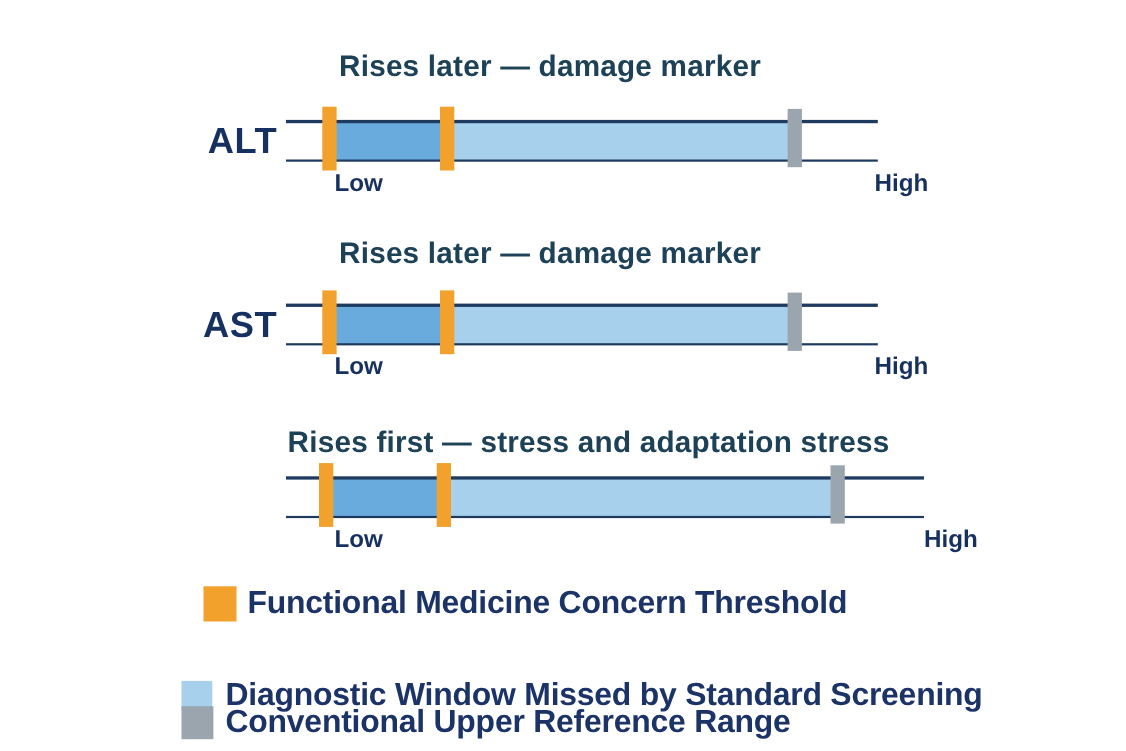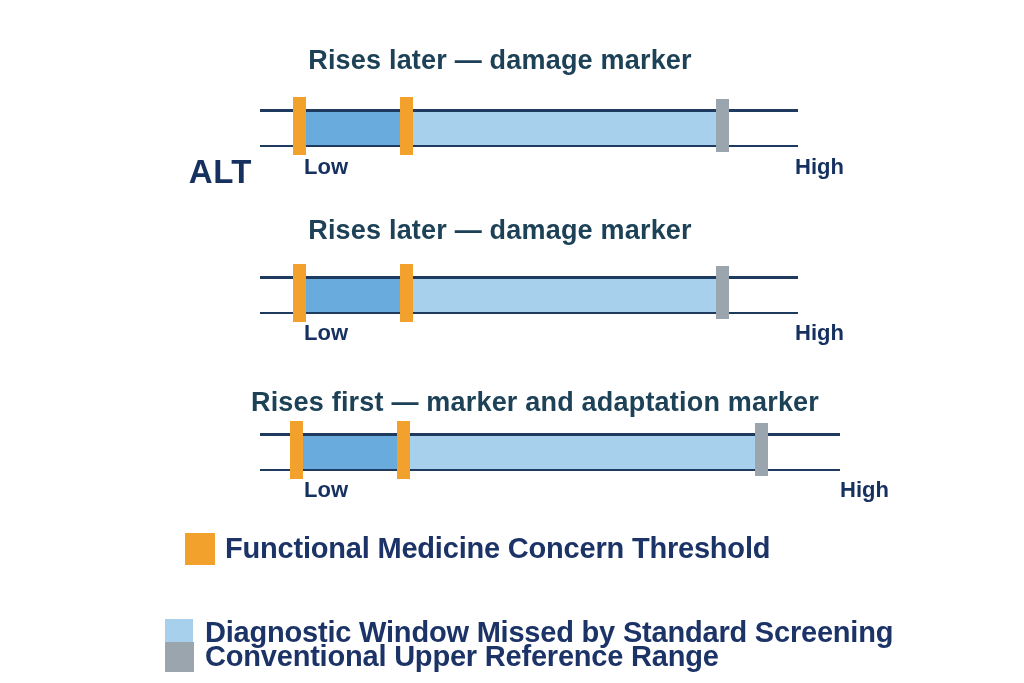--- a/index.html
+++ b/index.html
@@ -13,21 +13,21 @@
     color:#1d4157;letter-spacing:.2px;white-space:nowrap;
   }
   #title-alt{left:200px;width:600px;top:45px;}
   #title-ast{left:200px;width:600px;top:215px;}
   #title-ggt{left:210px;width:650px;top:387px;}
   
   .enzyme-label{
     position:absolute;left:100px;width:152px;text-align:right;
     font-size:33px;font-weight:bold;color:#16305f;line-height:38px;letter-spacing:.5px;
   }
-  #label-alt{top:109px;margin-top:44px;}
+  #label-alt{top:109px;}
   #label-ast{top:276px;}
   #label-ggt{top:432px;}
   
   .track{position:absolute;left:260px;height:38px;}
   #track-alt{top:109px;width:538px;}
   #track-ast{top:276px;width:538px;}
   #track-ggt{top:433px;width:580px;}
   .fill{position:absolute;top:1px;bottom:1px;z-index:1;}
   .track-line{position:absolute;left:0;right:0;height:2.5px;background:#1e3a5f;z-index:2;}
   .track-line.top{top:0;}
@@ -71,35 +71,36 @@
     <div class="marker orange" style="left: 6.13%; width: 13px; background: rgb(241, 161, 44);"></div>
     <div class="marker orange" style="left: 26.02%; width: 13px; background: rgb(241, 161, 44);"></div>
     <div class="marker gray" style="left: 84.76%; width: 13px; background: rgb(154, 165, 174);"></div>
   </div>
   <div class="scale-labels" id="scale-alt">
     <span>Low</span>
     <span>High</span>
   </div>
 
   <div class="row-title" id="title-ast">Rises later — damage marker</div>
+  <div class="enzyme-label" id="label-ast">AST</div>
   <div class="track" id="track-ast">
     <div class="fill" style="left: 6.5%; width: 20.5%; background: rgb(106, 171, 221);"></div>
     <div class="fill" style="left: 26.5%; width: 59.5%; background: rgb(166, 208, 236);"></div>
     <div class="track-line top"></div>
     <div class="track-line bot"></div>
     <div class="marker orange" style="left: 6.13%; width: 13px; background: rgb(241, 161, 44);"></div>
     <div class="marker orange" style="left: 26.02%; width: 13px; background: rgb(241, 161, 44);"></div>
     <div class="marker gray" style="left: 84.76%; width: 13px; background: rgb(154, 165, 174);"></div>
   </div>
   <div class="scale-labels" id="scale-ast">
     <span>Low</span>
     <span>High</span>
   </div>
 
-  <div class="row-title" id="title-ggt">Rises first — marker and adaptation marker</div>
+  <div class="row-title" id="title-ggt">Rises first — stress and adaptation stress</div>
   <div class="track" id="track-ggt">
     <div class="fill" style="left: 5.5%; width: 19.2%; background: rgb(106, 171, 221);"></div>
     <div class="fill" style="left: 24.5%; width: 61.9%; background: rgb(166, 208, 236);"></div>
     <div class="track-line top"></div>
     <div class="track-line bot"></div>
     <div class="marker orange" style="left: 5.17%; width: 13px; background: rgb(241, 161, 44);"></div>
     <div class="marker orange" style="left: 23.62%; width: 13px; background: rgb(241, 161, 44);"></div>
     <div class="marker gray" style="left: 85.34%; width: 13px; background: rgb(154, 165, 174);"></div>
   </div>
   <div class="scale-labels" id="scale-ggt">

